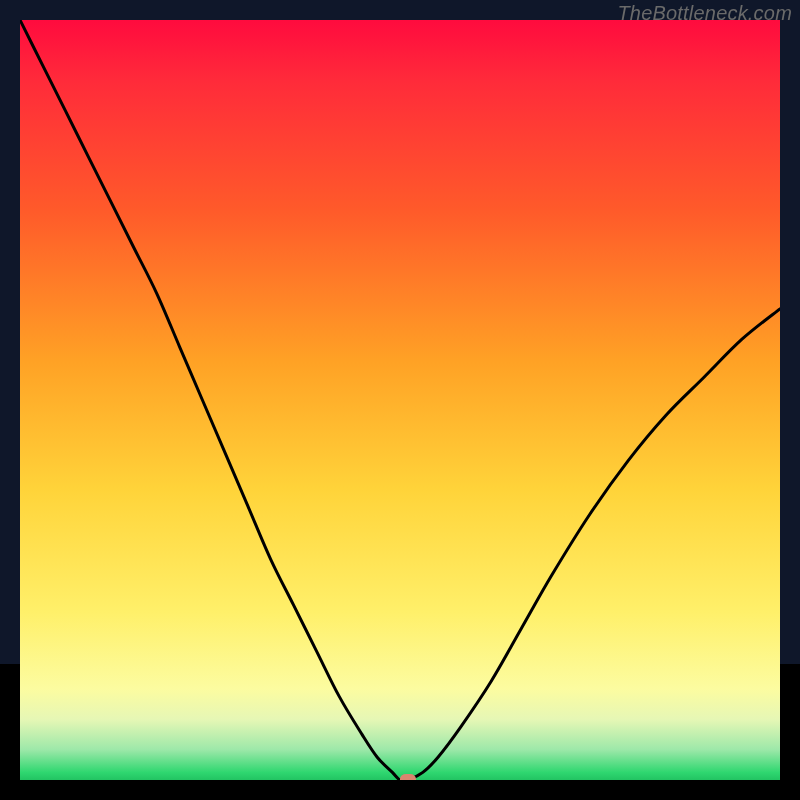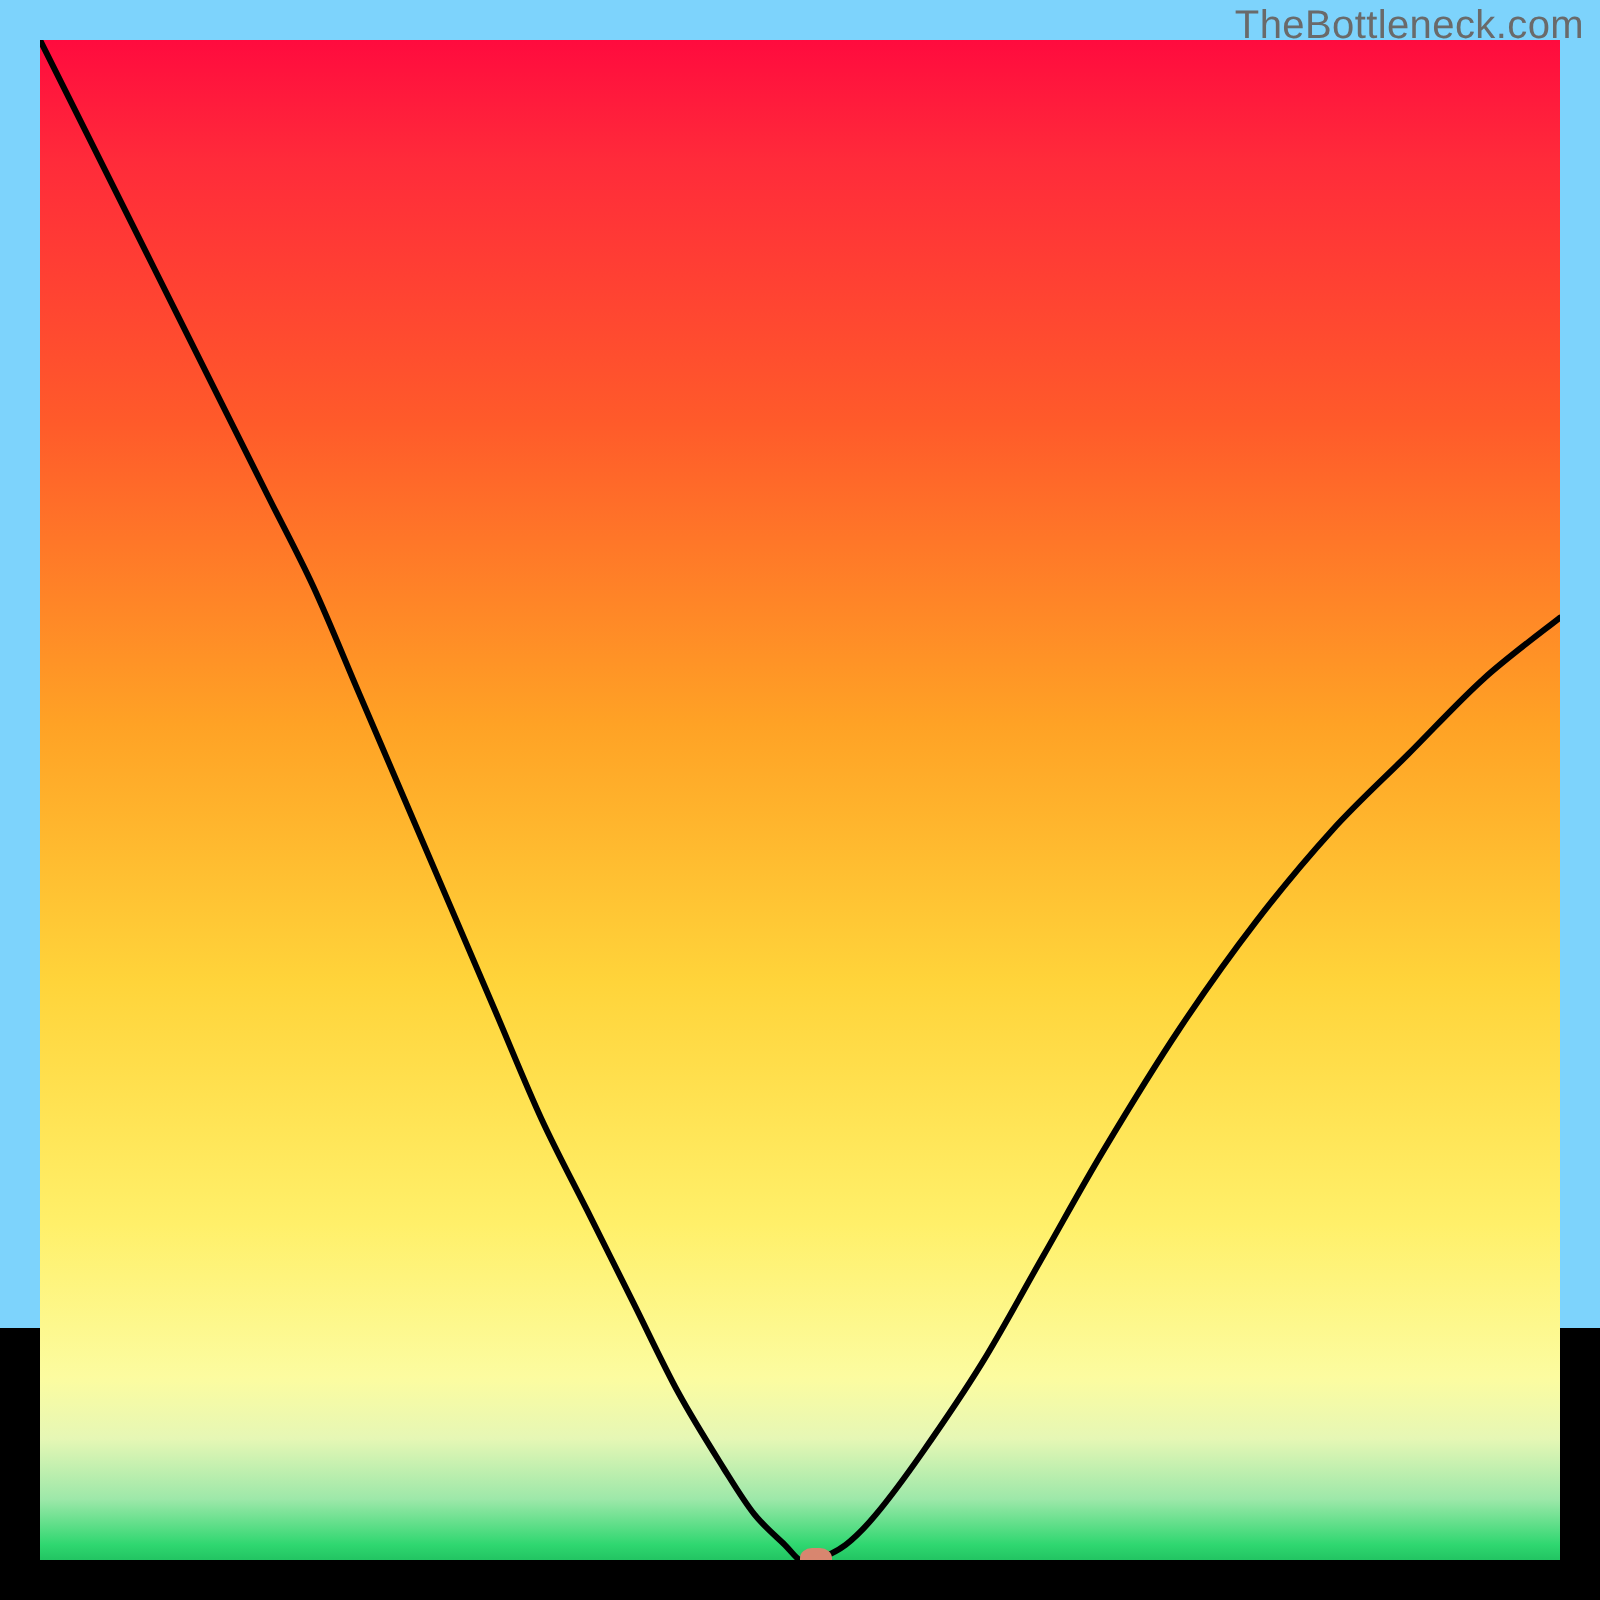--- a/index.html
+++ b/index.html
@@ -7,21 +7,22 @@
     padding: 0;
     width: 800px;
     height: 800px;
     background: #000;
     overflow: hidden;
   }
   .frame {
     position: relative;
     width: 800px;
     height: 664px;
-    background: #7dd3fc;
+    background: #0f172a;
+    font-style: italic;
   }
   .plot-area {
     position: absolute;
     left: 20px;
     top: 20px;
     width: 760px;
     height: 760px;
     overflow: hidden;
   }
   .gradient-bg {

